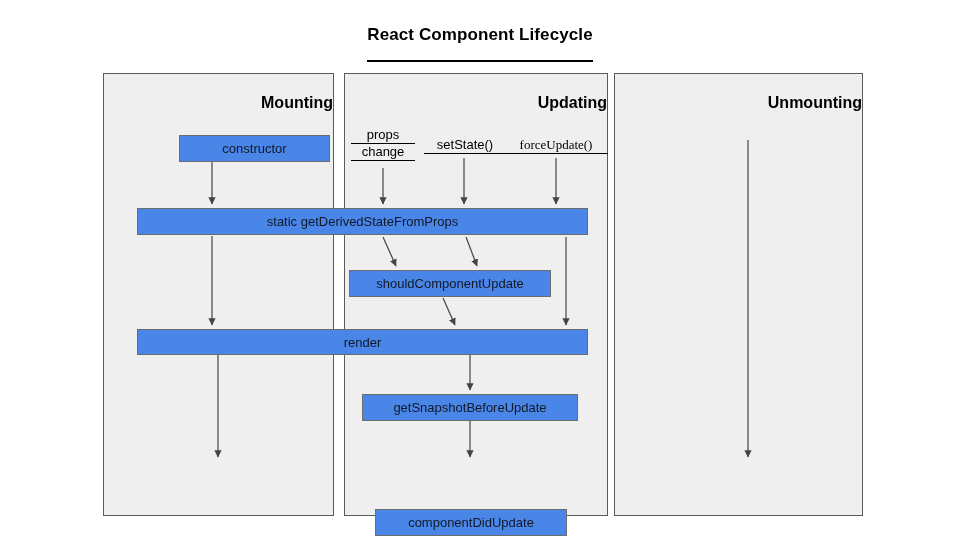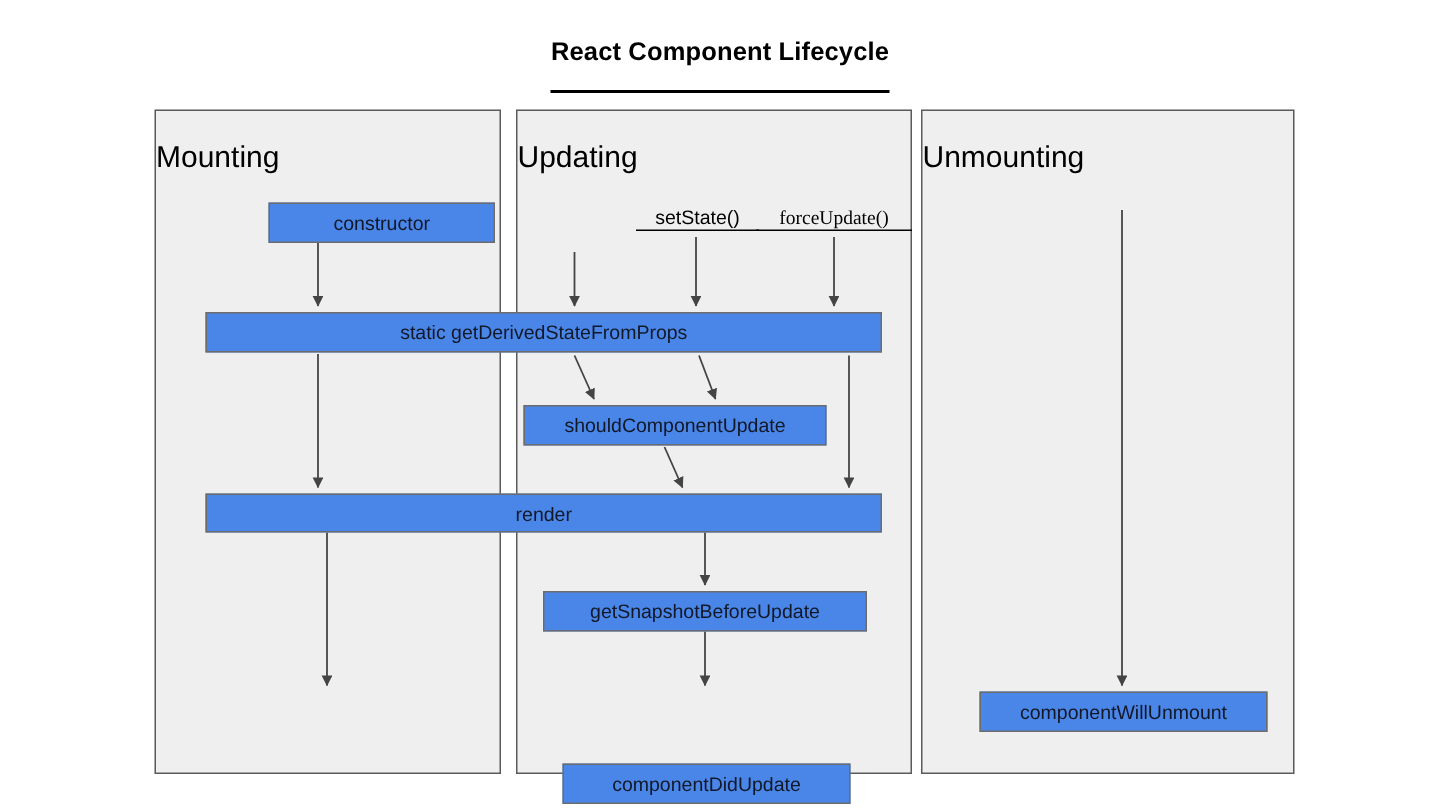--- a/index.html
+++ b/index.html
@@ -49,23 +49,23 @@
   }
   #panel-mounting   { left: 103px; top: 73px; width: 231px; height: 443px; }
   #panel-updating   { left: 344px; top: 73px; width: 264px; height: 443px; }
   #panel-unmounting { left: 614px; top: 73px; width: 249px; height: 443px; }
 
   .phase-heading {
     position: absolute;
     top: 20px;
     left: 0;
     width: 100%;
-    text-align: left;
-    font-size: 20px;
-    font-weight: normal;
+    text-align: right;
+    font-size: 16px;
+    font-weight: bold;
   }
 
   
   .lifecycle-box {
     position: absolute;
     background: #4a86e8;
     border: 1px solid #6c6c6c;
     box-sizing: border-box;
     display: flex;
     align-items: center;
@@ -124,20 +124,24 @@
   </div>
 
   <div class="phase-panel" id="panel-updating">
     <div class="phase-heading">Updating</div>
   </div>
 
   <div class="phase-panel" id="panel-unmounting">
     <div class="phase-heading">Unmounting</div>
   </div>
 
+  <div class="trigger-label" id="trigger-props-change">
+    <span class="underline-line">props</span>
+    <span class="underline-line">change</span>
+  </div>
   <div class="trigger-label" id="trigger-set-state">
     <span class="underline-line">setState()</span>
   </div>
   <div class="trigger-label" id="trigger-force-update">
     <span class="underline-line">forceUpdate()</span>
   </div>
 
   <svg id="arrow-layer" viewBox="0 0 960 540" width="960" height="540" xmlns="http://www.w3.org/2000/svg">
     <defs>
       <marker id="arrowhead" markerWidth="8" markerHeight="8" refX="5.6" refY="3" orient="auto" markerUnits="strokeWidth">
@@ -192,17 +196,14 @@
 
   <div class="lifecycle-box" id="box-get-snapshot">
     <span>getSnapshotBeforeUpdate</span>
   </div>
 
 
   <div class="lifecycle-box" id="box-component-did-update">
     <span>componentDidUpdate</span>
   </div>
 
-  <div class="lifecycle-box" id="box-component-will-unmount">
-    <span>componentWillUnmount</span>
-  </div>
 
 </div>
 
 </body></html>

